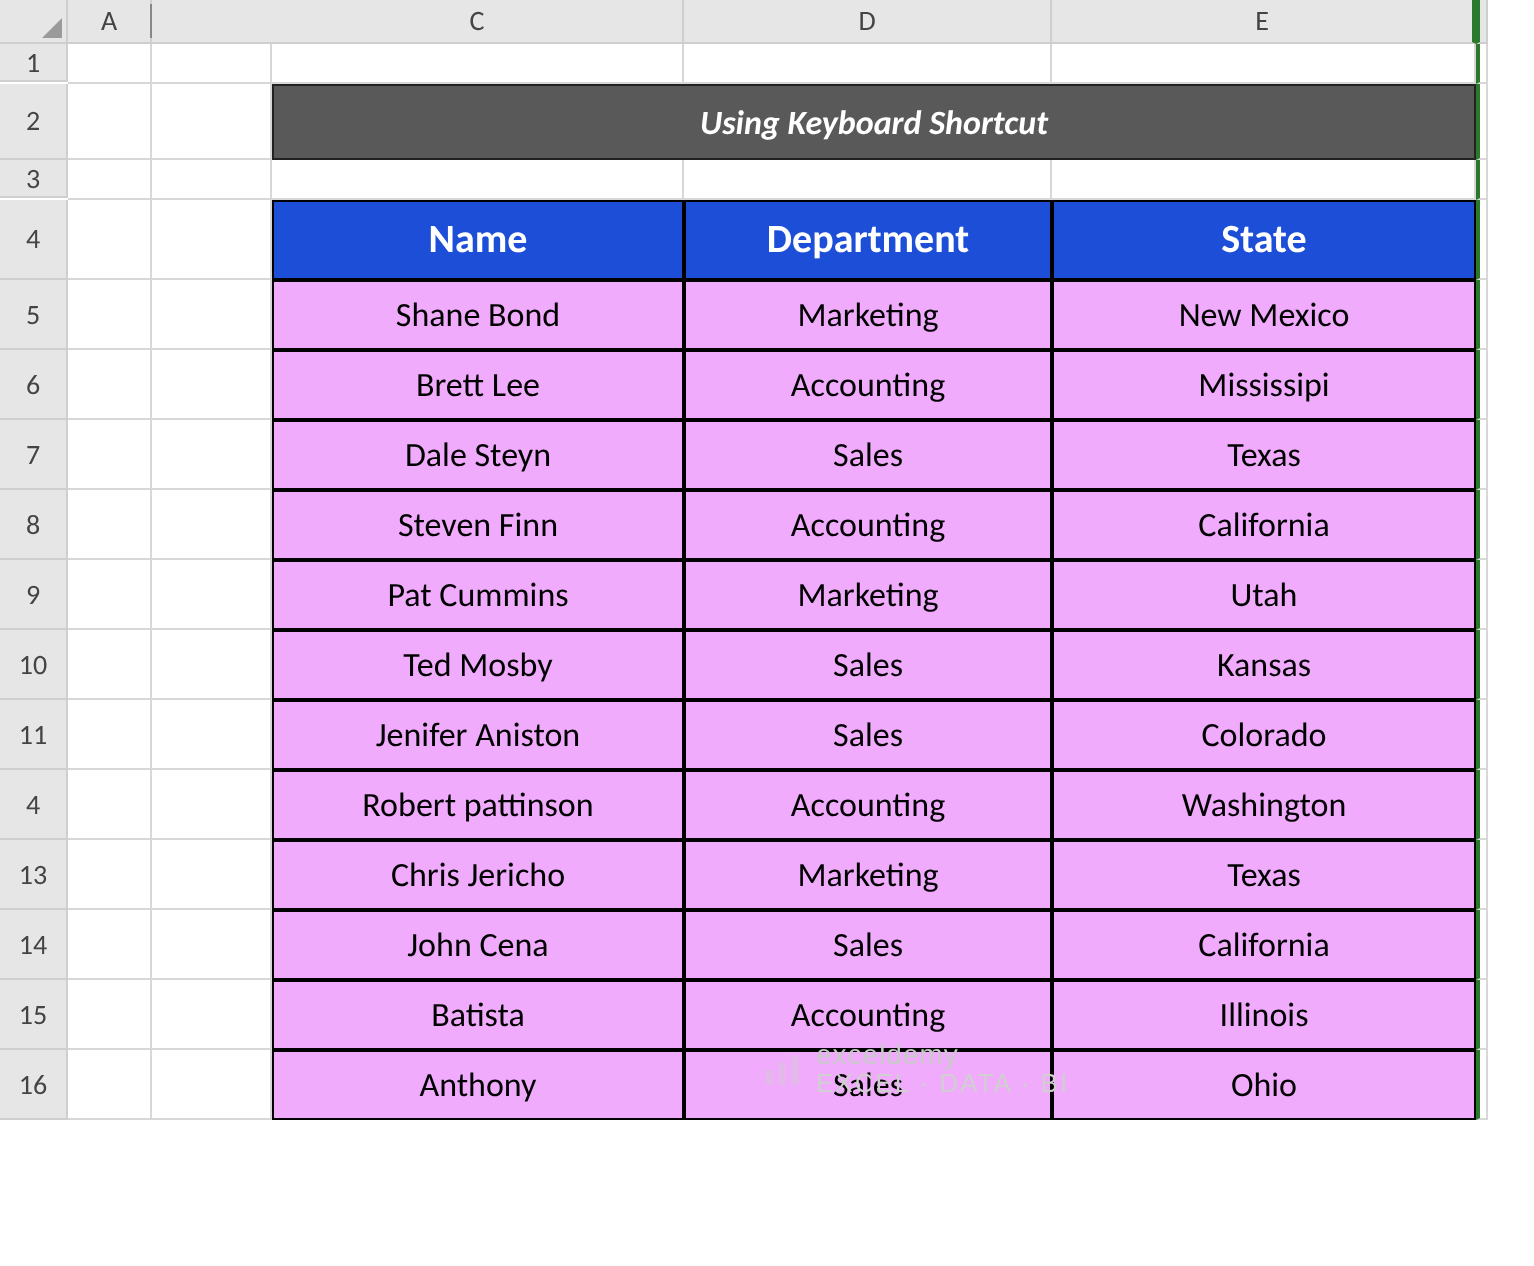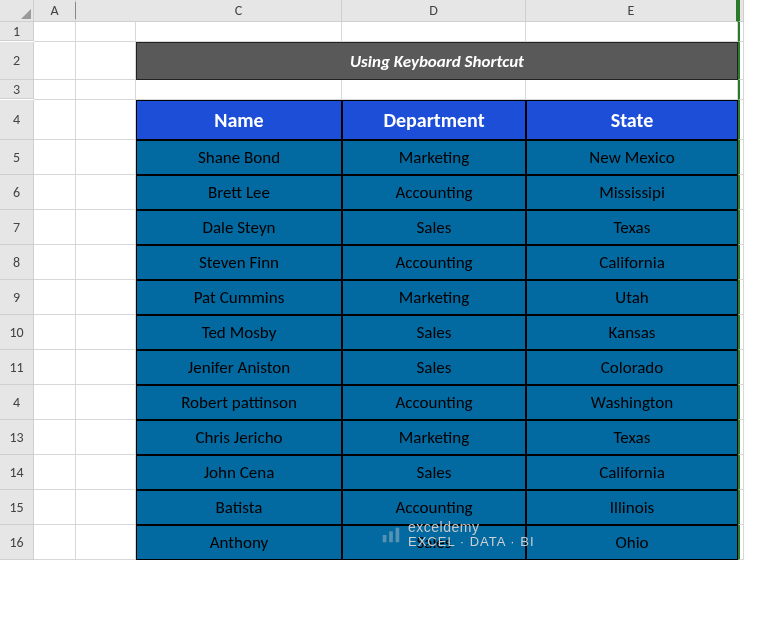--- a/index.html
+++ b/index.html
@@ -96,21 +96,21 @@
     font-weight: bold;
     font-size: 20px;
     display: flex;
     align-items: center;
     justify-content: center;
     border: 1px solid #000;
   }
 
   
   .tbl-cell {
-    background: #0369a1;
+    background: #f0abfc;
     color: #000;
     font-size: 17px;
     display: flex;
     align-items: center;
     justify-content: center;
     border: 1px solid #000;
   }
 
   
   .blank-cell { background: #fff; }

